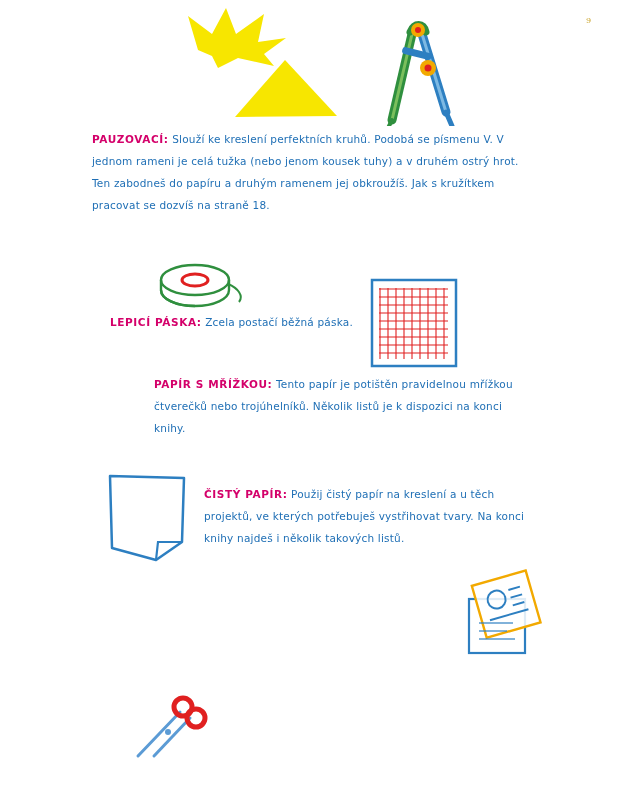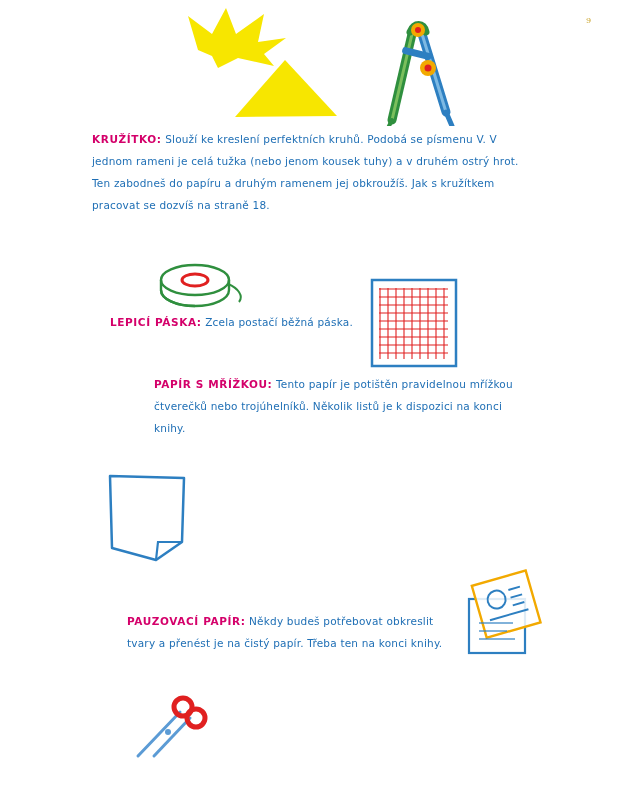--- a/index.html
+++ b/index.html
@@ -210,30 +210,30 @@
       <path d="M26 64 L62 26"></path>
     </g>
     <g fill="none" stroke="#e02020" stroke-width="5" stroke-linecap="round">
       <circle cx="55" cy="15" r="9"></circle>
       <circle cx="68" cy="26" r="9"></circle>
     </g>
     <circle cx="40" cy="40" r="3" fill="#5b9bd5"></circle>
   </svg>
 
   <div class="entry-text" style="left:92px; top:128px; width:448px;">
-    <span class="term">KRUŽÍTKO:</span><span> Slouží ke kreslení perfektních kruhů. Podobá se písmenu V. V jednom rameni je celá tužka (nebo jenom kousek tuhy) a v druhém ostrý hrot. Ten zabodneš do papíru a druhým ramenem jej obkroužíš. Jak s kružítkem pracovat se dozvíš na straně 18.</span>
+    <span class="term">PAUZOVACÍ:</span><span> Slouží ke kreslení perfektních kruhů. Podobá se písmenu V. V jednom rameni je celá tužka (nebo jenom kousek tuhy) a v druhém ostrý hrot. Ten zabodneš do papíru a druhým ramenem jej obkroužíš. Jak s kružítkem pracovat se dozvíš na straně 18.</span>
   </div>
 
   <div class="entry-text" style="left:110px; top:311px; width:420px;">
     <span class="term">LEPICÍ PÁSKA:</span><span> Zcela postačí běžná páska.</span>
   </div>
 
   <div class="entry-text" style="left:154px; top:373px; width:370px;">
     <span class="term">PAPÍR S MŘÍŽKOU:</span><span> Tento papír je potištěn pravidelnou mřížkou čtverečků nebo trojúhelníků. Několik listů je k dispozici na konci knihy.</span>
   </div>
 
-
-  <div class="entry-text" style="left:127px; top:610px; width:330px;">
-    <span class="term">PAUZOVACÍ PAPÍR:</span><span> Někdy budeš potřebovat obkreslit tvary a přenést je na čistý papír. Třeba ten na konci knihy.</span>
-  </div>
+  <div class="entry-text" style="left:204px; top:483px; width:340px;">
+    <span class="term">ČISTÝ PAPÍR:</span><span> Použij čistý papír na kreslení a u těch projektů, ve kterých potřebuješ vystřihovat tvary. Na konci knihy najdeš i několik takových listů.</span>
+  </div>
+
 
 
 </div>
 
 </body></html>

